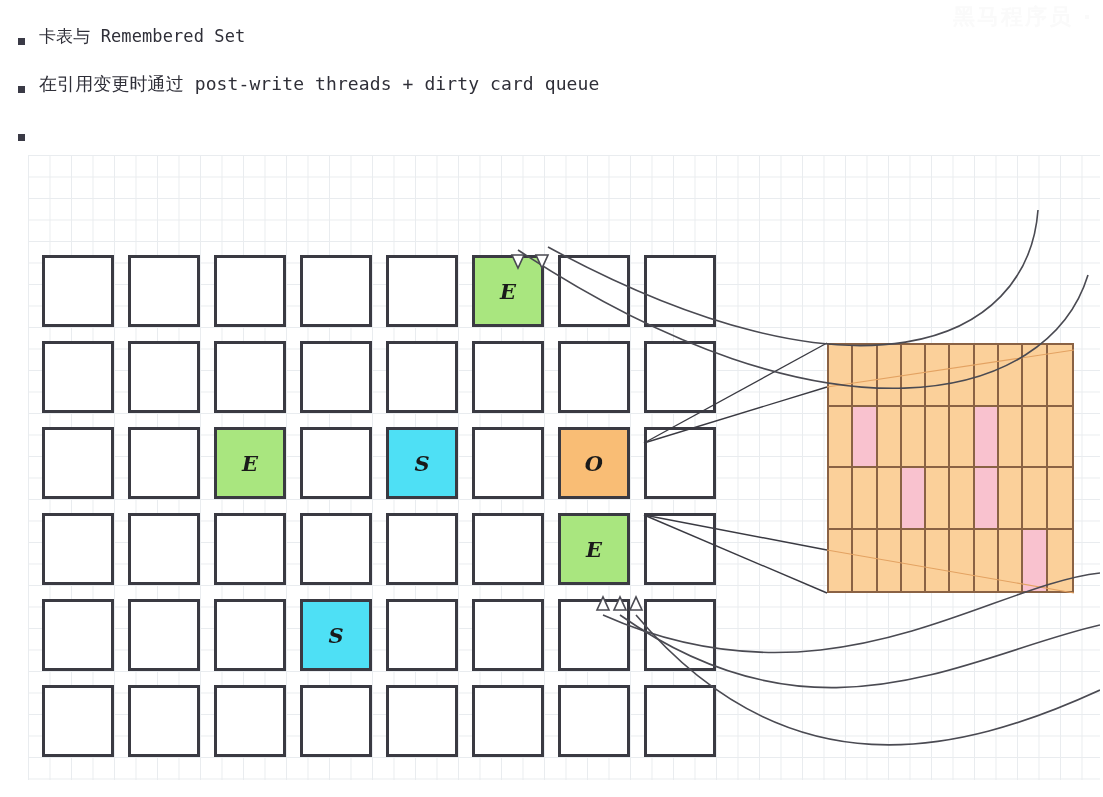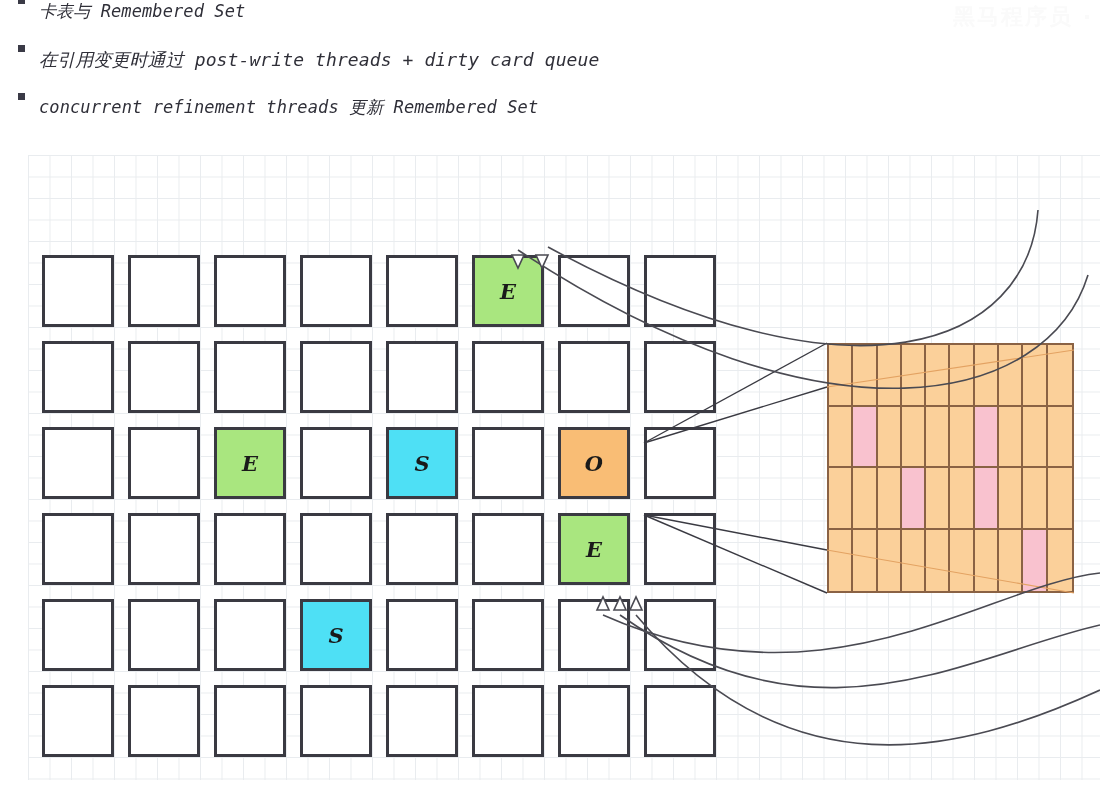--- a/index.html
+++ b/index.html
@@ -30,23 +30,22 @@
 
   
   #bullets {
     position: absolute;
     left: 0px;
     top: 0px;
     width: 860px;
   }
   .bullet-row {
     display: flex;
-    align-items: flex-start;
+    align-items: flex-end;
     height: 48px;
-    font-style: italic;
   }
   .bullet-marker {
     width: 7px;
     height: 7px;
     background: #3a3a46;
     margin-left: 18px;
     margin-right: 14px;
     flex: 0 0 auto;
     position: relative;
     top: -3px;
@@ -169,21 +168,20 @@
     <span class="bullet-text b1">卡表与 Remembered Set</span>
   </div>
 
   <div class="bullet-row">
     <span class="bullet-marker"></span>
     <span class="bullet-text b2">在引用变更时通过 post-write threads + dirty card queue</span>
   </div>
 
   <div class="bullet-row">
     <span class="bullet-marker"></span>
-    <span class="bullet-text b3">concurrent refinement threads 更新 Remembered Set</span>
   </div>
 
 </div>
 
 <div id="diagram">
 
   <div id="grid-paper"></div>
 
   <div id="cells">
       <div class="cell" style="left: 14px; top: 100px;"></div>

